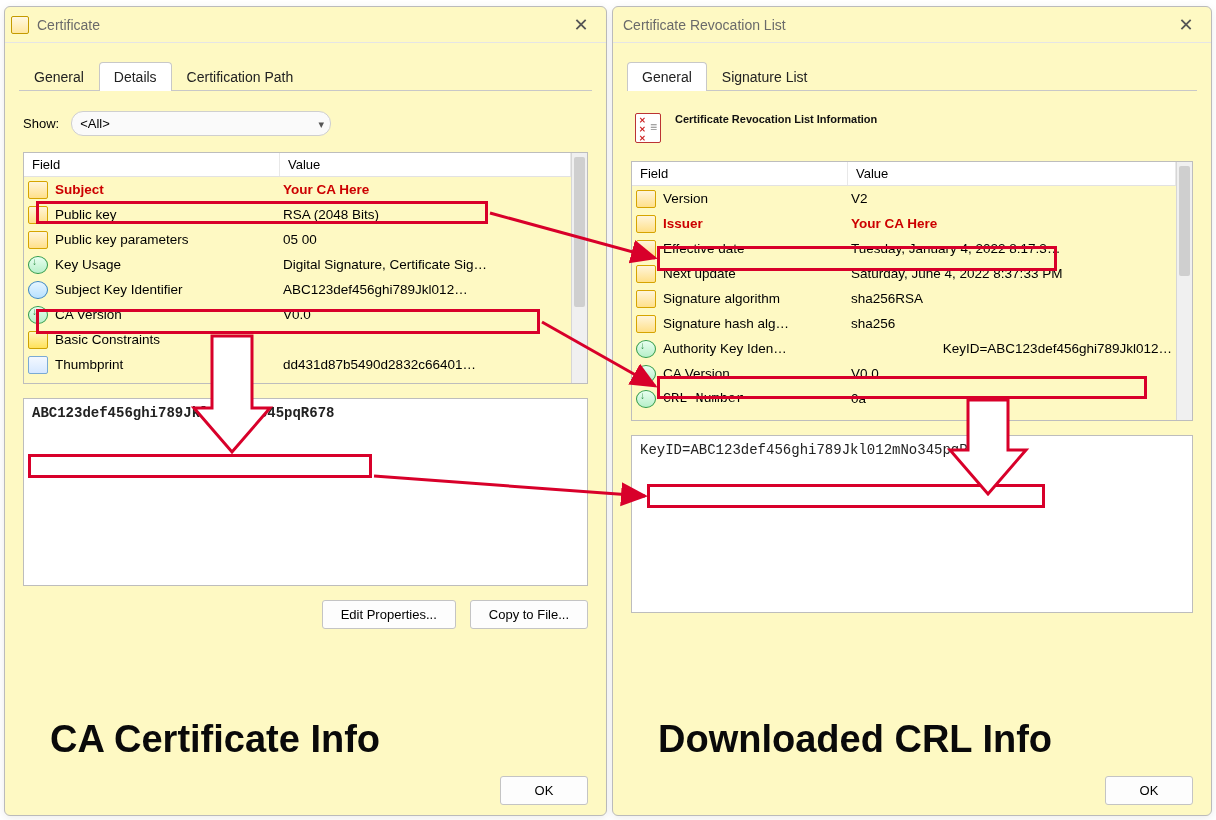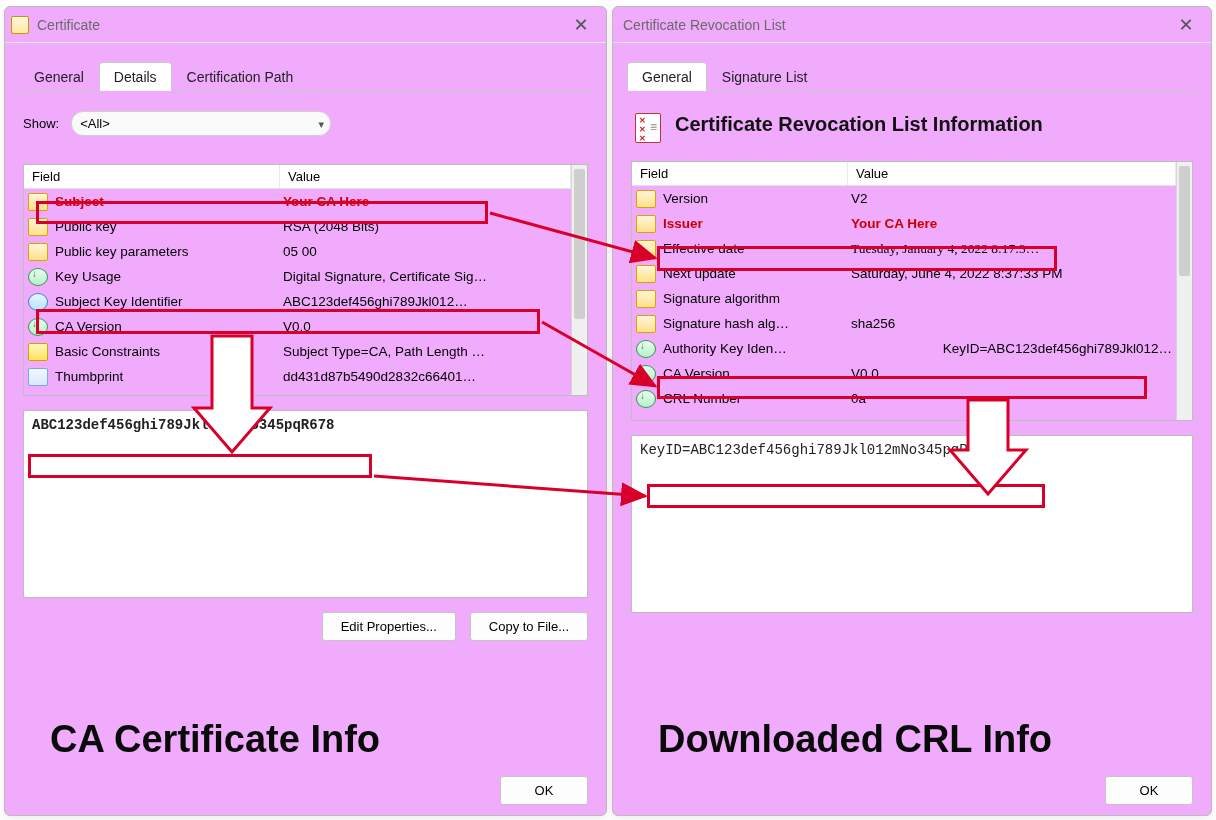--- a/index.html
+++ b/index.html
@@ -8,21 +8,21 @@
     background: #fff;
     font-family: "Segoe UI", Arial, sans-serif;
     font-size: 13px;
     width: 1216px;
     height: 820px;
     position: relative;
     overflow: hidden;
   }
   .dialog {
     position: absolute;
-    background: #f0abfc;
+    background: #fef9c3;
     border: 1px solid #bbb;
     border-radius: 6px;
     box-shadow: 0 2px 8px rgba(0,0,0,0.08);
   }
   .titlebar {
     display: flex;
     align-items: center;
     height: 36px;
     padding: 0 8px 0 6px;
     border-bottom: 1px solid #e5e5e5;
@@ -64,21 +64,21 @@
   .tab.active {
     border-color: #c8c8c8;
     background: #fff;
     z-index: 2;
   }
   .tabline {
     border-bottom: 1px solid #c8c8c8;
     margin: 0 14px;
   }
   .body { padding: 14px 18px 10px 18px; }
-  .show-row { display: flex; align-items: center; gap: 12px; margin: 6px 0 28px 0; }
+  .show-row { display: flex; align-items: center; gap: 12px; margin: 6px 0 16px 0; }
   .combo {
     min-width: 260px;
     border: 1px solid #cfcfcf;
     background: #fafafa;
     padding: 4px 24px 4px 8px;
     border-radius: 12px;
     font-size: 13px;
     position: relative;
   }
   .combo .chev {
@@ -193,21 +193,21 @@
   }
   .crl-icon {
     width: 26px; height: 30px;
     border: 1px solid #b33;
     background: #fff;
     border-radius: 2px;
     position: relative;
   }
   .crl-icon::before { content:"✕\A✕\A✕"; white-space:pre; color:#c22; font-size:8px; line-height:9px; position:absolute; left:3px; top:2px; font-weight:bold; }
   .crl-icon::after { content:"≡"; color:#888; font-size:12px; position:absolute; right:3px; top:6px; }
-  .crl-title { font-weight:700; font-size:20px; color:#111; }
+  .crl-title { font-weight:700; font-size:11px; color:#111; }
   .caption-big {
     position: absolute;
     font-family: "Segoe UI", Arial, sans-serif;
     font-weight: 700;
     font-size: 38px;
     color: #0a0a0a;
   }
   .redbox {
     position: absolute;
     border: 3px solid #d8002a;
@@ -282,21 +282,20 @@
               <div class="c2" style="flex: 1 1 0%;">ABC123def456ghi789Jkl012…</div>
             </div>
             <div class="row">
               <div class="ic ic-ext"></div>
               <div class="c1" style="width: 228px;">CA Version</div>
               <div class="c2" style="flex: 1 1 0%;">V0.0</div>
             </div>
             <div class="row">
               <div class="ic ic-warn"></div>
               <div class="c1" style="width: 228px;">Basic Constraints</div>
-              <div class="c2" style="flex: 1 1 0%;">Subject Type=CA, Path Length …</div>
             </div>
             <div class="row">
               <div class="ic ic-thumb"></div>
               <div class="c1" style="width: 228px;">Thumbprint</div>
               <div class="c2" style="flex: 1 1 0%;">dd431d87b5490d2832c66401…</div>
             </div>
           </div>
       </div>
       <div class="sbar">
           <div class="thumb" style="top:4px; height:150px;"></div>
@@ -347,49 +346,50 @@
               <div class="c2" style="flex: 1 1 0%;">V2</div>
             </div>
             <div class="row highlight">
               <div class="ic ic-prop"></div>
               <div class="c1" style="width: 188px;">Issuer</div>
               <div class="c2 redval" style="flex: 1 1 0%;">Your CA Here</div>
             </div>
             <div class="row">
               <div class="ic ic-prop"></div>
               <div class="c1" style="width: 188px;">Effective date</div>
-              <div class="c2" style="flex: 1 1 0%; font-family: Liberation Serif, serif;">Tuesday, January 4, 2022 8:17:3…</div>
+              <div class="c2" style="flex: 1 1 0%;">Tuesday, January 4, 2022 8:17:3…</div>
             </div>
             <div class="row">
               <div class="ic ic-prop"></div>
               <div class="c1" style="width: 188px;">Next update</div>
               <div class="c2" style="flex: 1 1 0%;">Saturday, June 4, 2022 8:37:33 PM</div>
             </div>
             <div class="row">
               <div class="ic ic-prop"></div>
               <div class="c1" style="width: 188px;">Signature algorithm</div>
+              <div class="c2" style="flex: 1 1 0%;">sha256RSA</div>
             </div>
             <div class="row">
               <div class="ic ic-prop"></div>
               <div class="c1" style="width: 188px;">Signature hash alg…</div>
               <div class="c2" style="flex: 1 1 0%;">sha256</div>
             </div>
             <div class="row">
               <div class="ic ic-ext"></div>
               <div class="c1" style="width: 188px;">Authority Key Iden…</div>
               <div class="c2" style="flex: 1 1 0%; text-align: right;">KeyID=ABC123def456ghi789Jkl012…</div>
             </div>
             <div class="row">
               <div class="ic ic-ext"></div>
               <div class="c1" style="width: 188px;">CA Version</div>
               <div class="c2" style="flex: 1 1 0%;">V0.0</div>
             </div>
             <div class="row">
               <div class="ic ic-ext"></div>
-              <div class="c1" style="width: 188px;">CRL Number</div>
+              <div class="c1" style="width: 188px; font-family: Liberation Mono, monospace;">CRL Number</div>
               <div class="c2" style="flex: 1 1 0%;">0a</div>
             </div>
           </div>
       </div>
       <div class="sbar">
           <div class="thumb" style="top:4px; height:110px;"></div>
         </div>
     </div>
 
     <div class="textbox" style="min-height:178px;">

